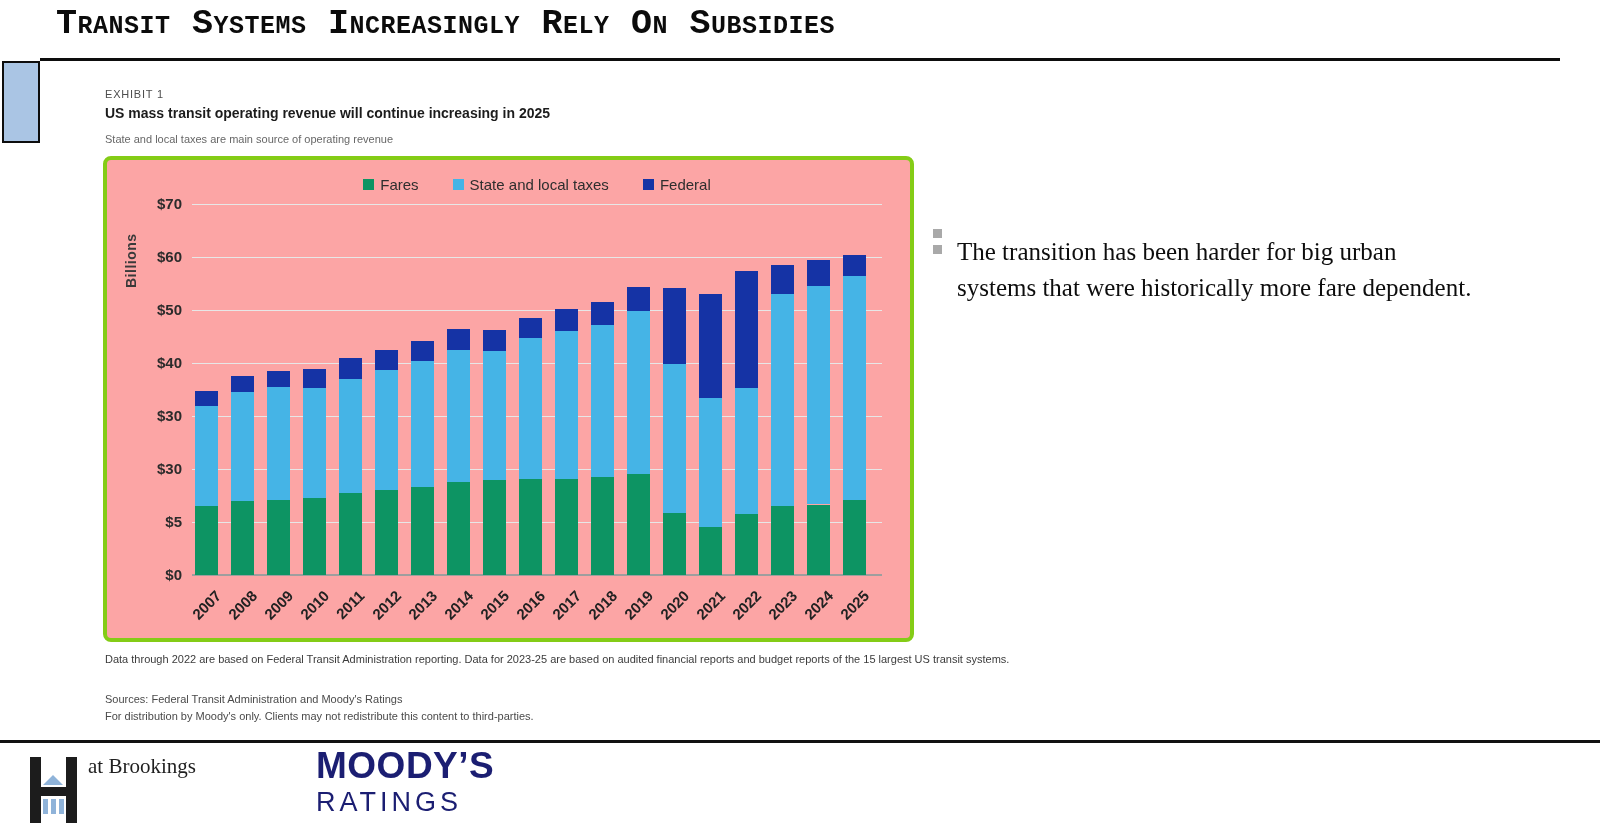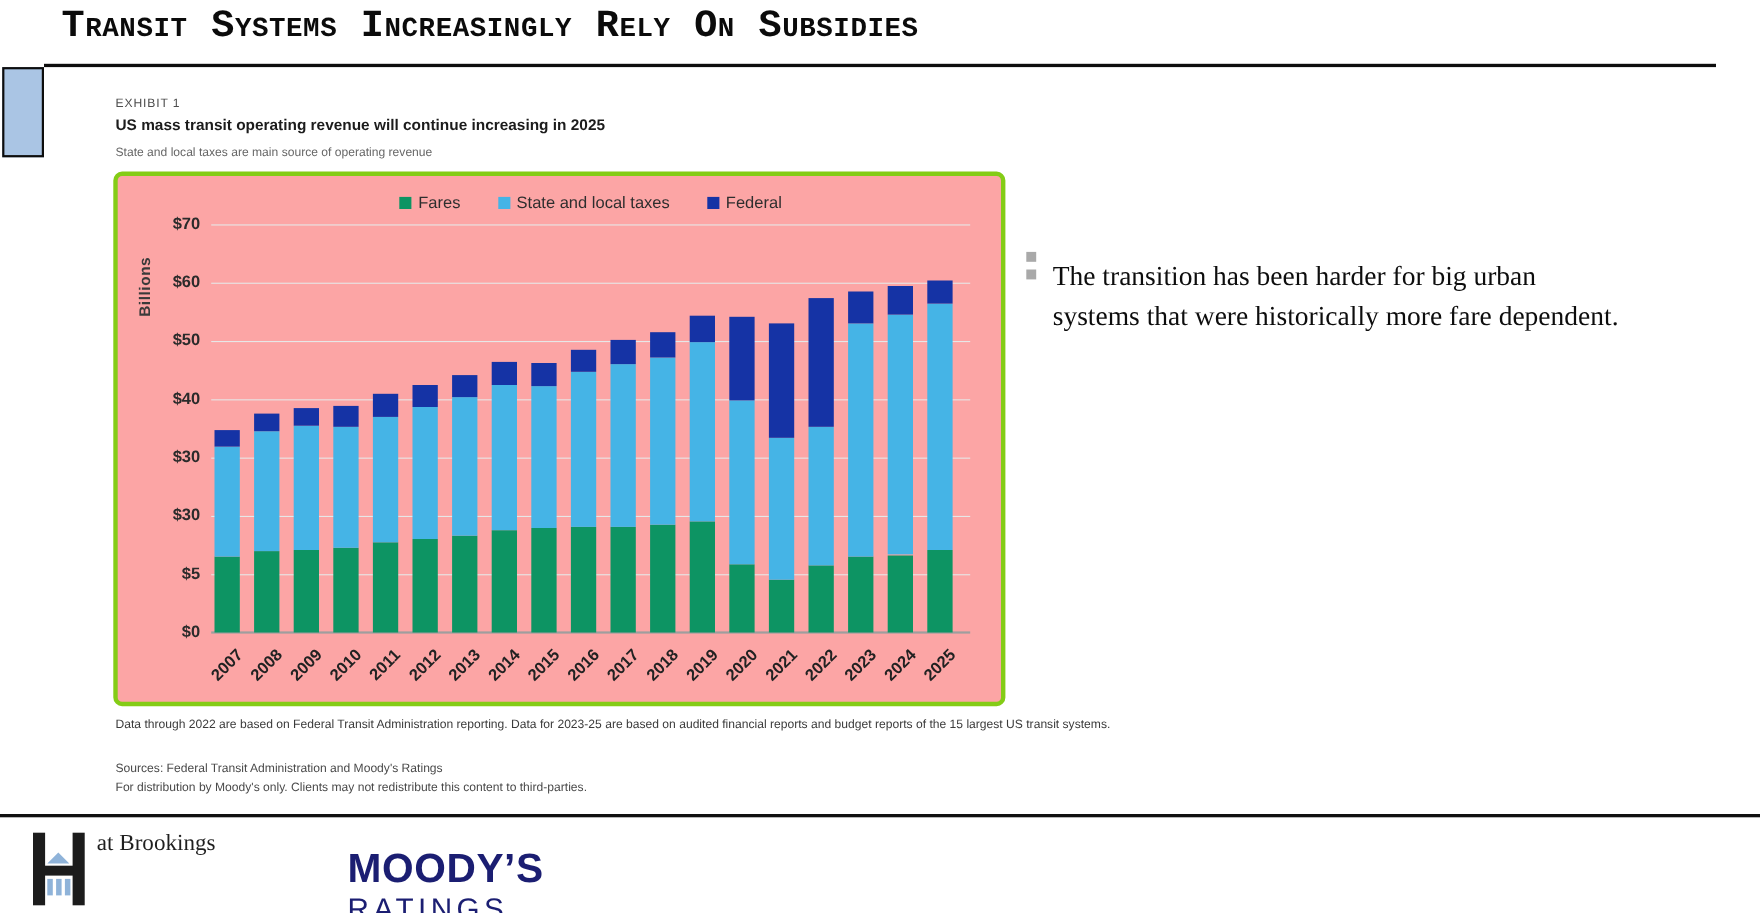--- a/index.html
+++ b/index.html
@@ -72,21 +72,21 @@
     border-left:10px solid transparent;border-right:10px solid transparent;
     border-bottom:10px solid #8fb3d9;
   }
   .hl-pillar{position:absolute;top:42px;width:5px;height:15px;background:#8fb3d9;}
   .hl-pillar.p1{left:13px;} .hl-pillar.p2{left:21px;} .hl-pillar.p3{left:29px;}
   .hutchins-text{position:absolute;left:88px;top:753px;font-family:"Liberation Serif",serif;font-size:21px;line-height:27px;}
   .hutchins-text .l1{color:#1f1f1f;}
   .hutchins-text .l2{color:#a9c2dd;}
   .hutchins-text .l3{color:#1f1f1f;}
   .moodys{position:absolute;left:316px;top:746px;color:#1b1e72;}
-  .moodys .l1{font-size:37px;font-weight:800;letter-spacing:.5px;line-height:40px;margin-top:24px;}
+  .moodys .l1{font-size:37px;font-weight:800;letter-spacing:.5px;line-height:40px;}
   .moodys .l2{font-size:27px;font-weight:400;letter-spacing:4px;line-height:32px;}
 </style>
 </head>
 <body>
 
 <div class="slide-title">Transit Systems Increasingly Rely On Subsidies</div>
 <div class="title-rule"></div>
 <div class="blue-box"></div>
 
 <div class="exhibit-label">EXHIBIT 1</div>

